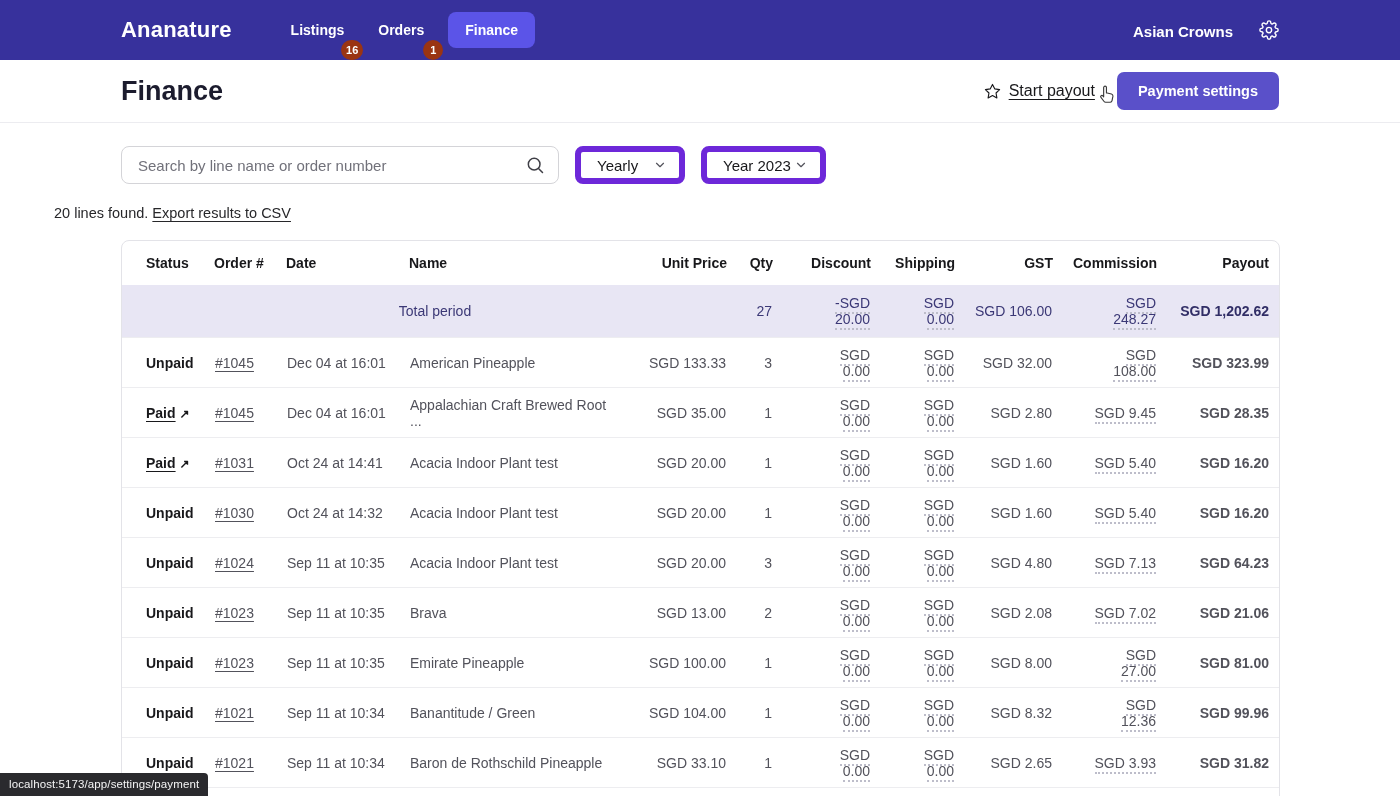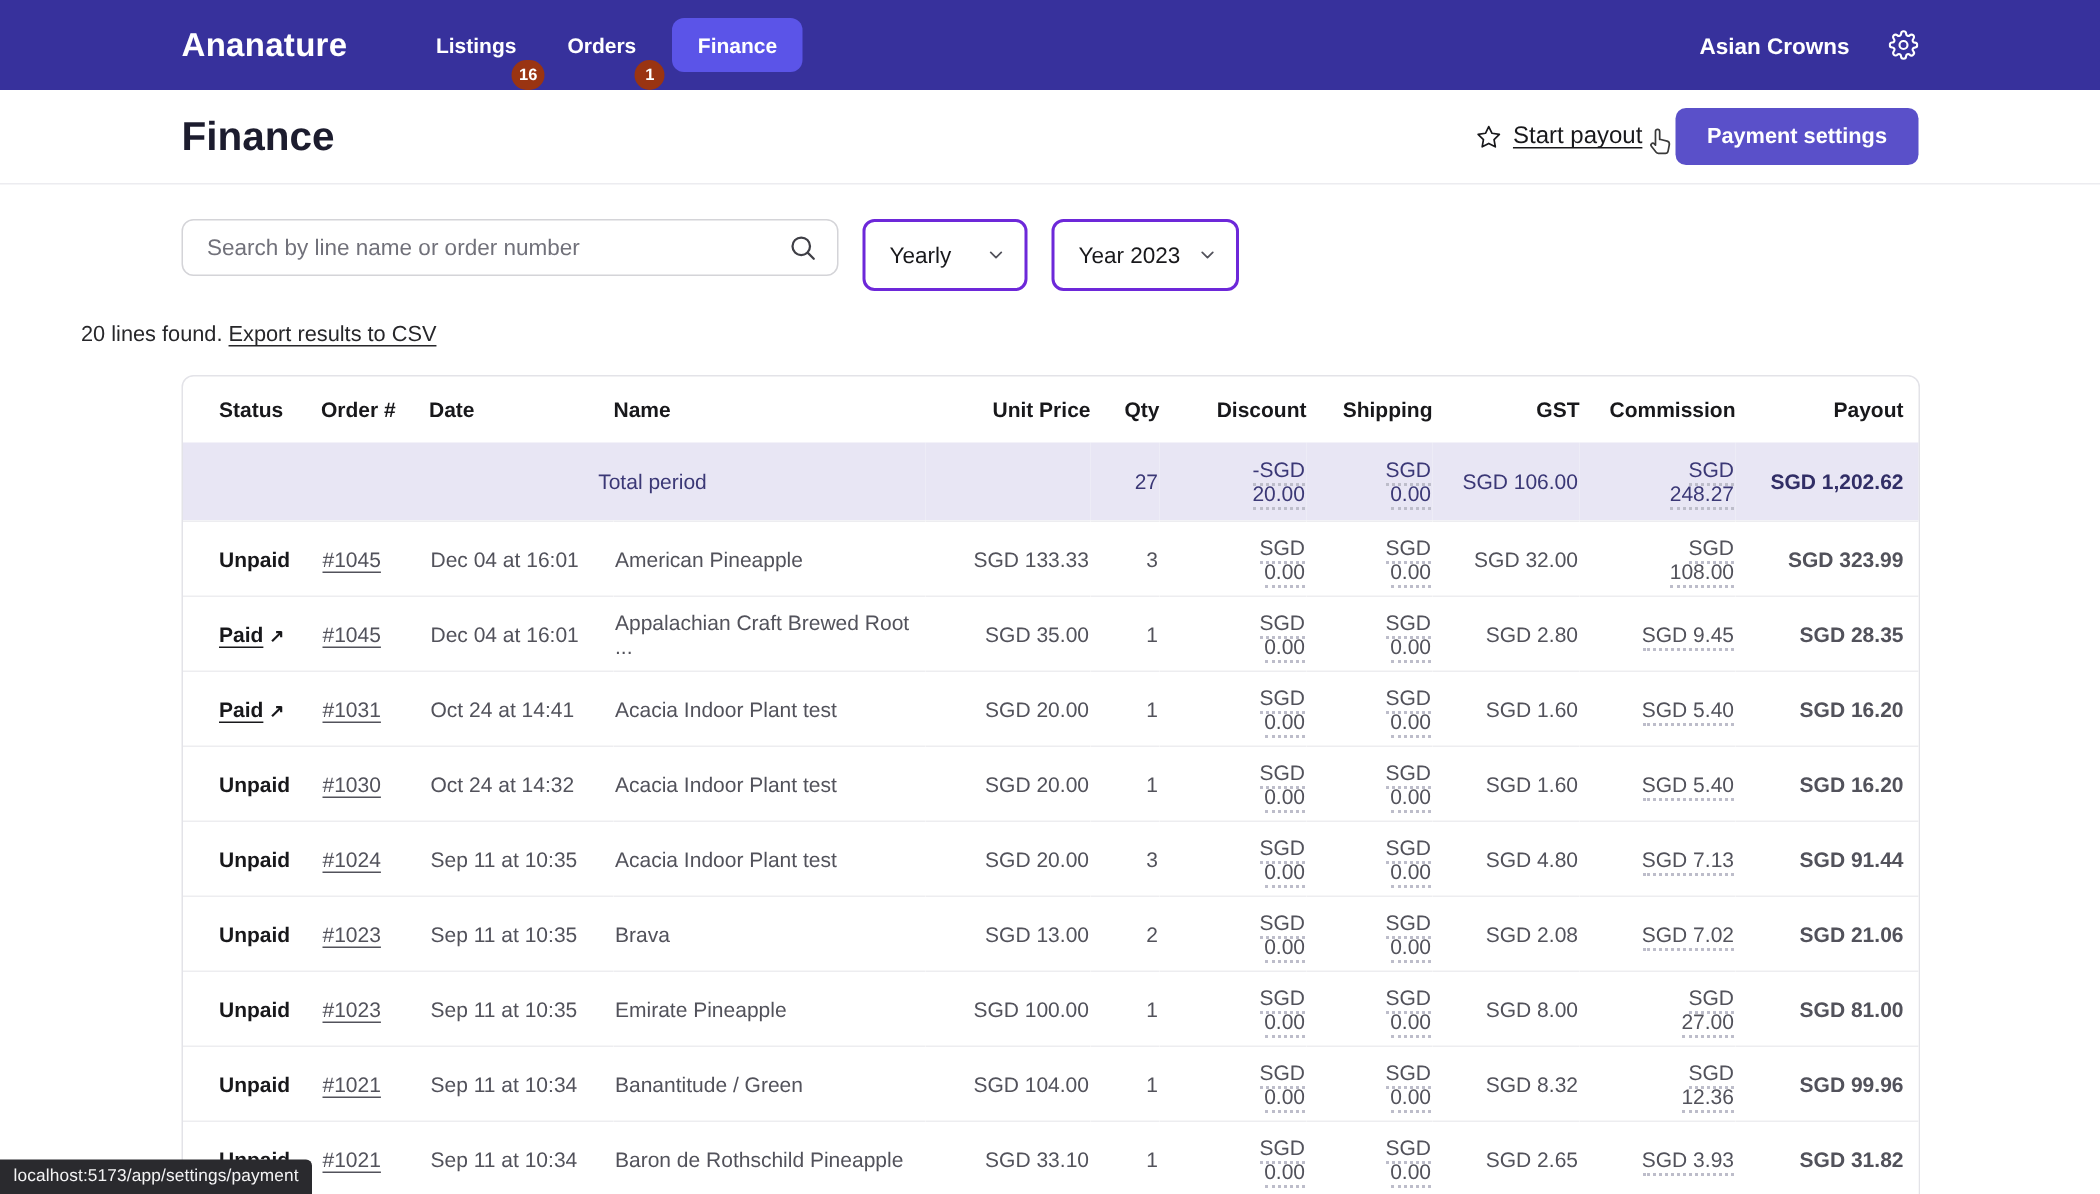--- a/index.html
+++ b/index.html
@@ -45,21 +45,21 @@
   .btn-primary{background:var(--button);color:#fff;font-size:14.5px;font-weight:600;
     padding:11px 21px;border-radius:7px;border:none;font-family:inherit;cursor:pointer;}
 
   
   .filters{display:flex;padding:23px 121px 0;gap:16px;}
   .search-box{width:438px;height:38px;border:1px solid #D4D4D8;border-radius:8px;background:#fff;
     display:flex;align-items:center;padding:0 13px 0 14px;}
   .search-box input{border:none;outline:none;flex:1;font-size:15px;color:var(--text-dark);
     font-family:inherit;background:transparent;}
   .search-box input::placeholder{color:#71717A;}
-  .select{height:48px;border:2px solid #6d28d9;border-radius:8px;background:#fff;
+  .select{height:38px;border:6px solid #6d28d9;border-radius:8px;background:#fff;
     display:flex;align-items:center;justify-content:space-between;padding:0 12px 0 16px;
     font-size:15px;color:var(--text-dark);cursor:pointer;}
   .select.period{width:110px;}
   .select.year{width:125px;}
 
   
   .results-line{padding:21px 54px 0;font-size:14.5px;color:#27272A;}
   .results-line a{color:#27272A;text-decoration:underline;text-underline-offset:3px;cursor:pointer;}
 
   
@@ -274,21 +274,21 @@
     </td>
     <td><a class="order-link">#1024</a></td>
     <td>Sep 11 at 10:35</td>
     <td>Acacia Indoor Plant test</td>
     <td class="num">SGD 20.00</td>
     <td class="num">3</td>
     <td class="num"><span class="dotted">SGD 0.00</span></td>
     <td class="num"><span class="dotted">SGD 0.00</span></td>
     <td class="num">SGD 4.80</td>
     <td class="num"><span class="dotted">SGD 7.13</span></td>
-    <td class="num last payout-cell">SGD 91.44</td>
+    <td class="num last payout-cell">SGD 64.23</td>
   </tr>
         <tr>
     <td class="first">
       <span class="status-text">Unpaid</span>
     </td>
     <td><a class="order-link">#1023</a></td>
     <td>Sep 11 at 10:35</td>
     <td>Brava</td>
     <td class="num">SGD 13.00</td>
     <td class="num">2</td>

